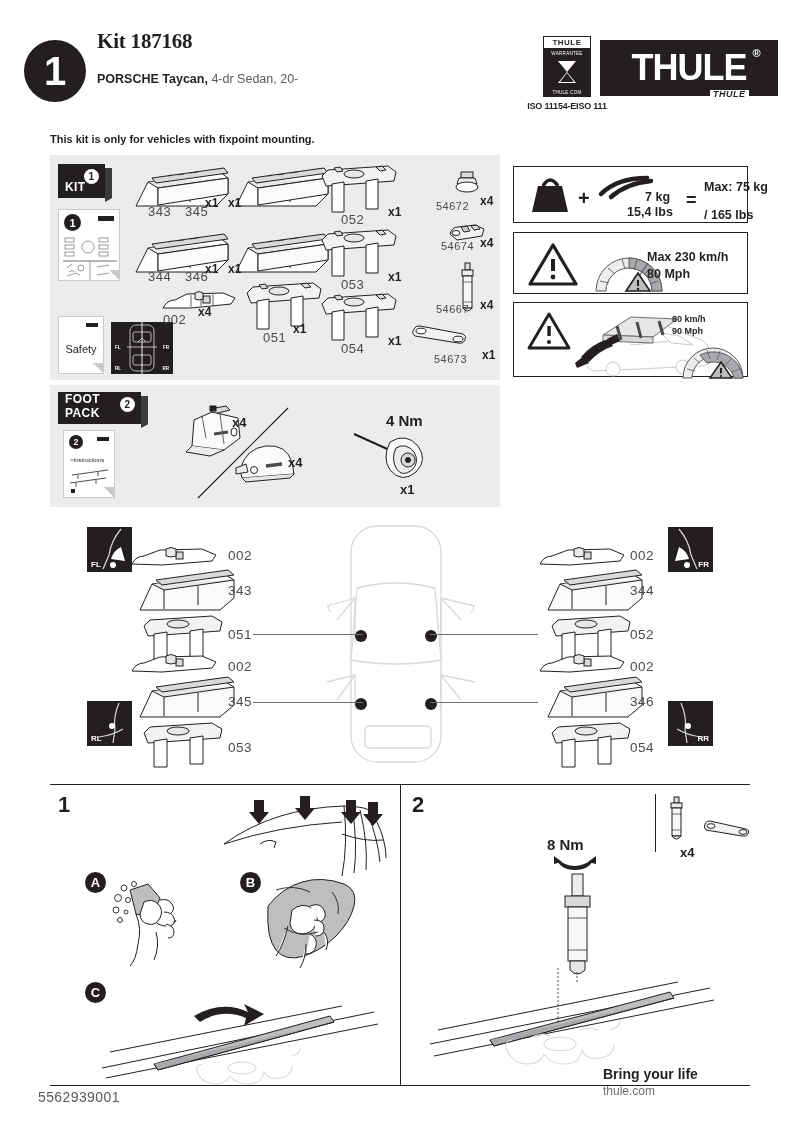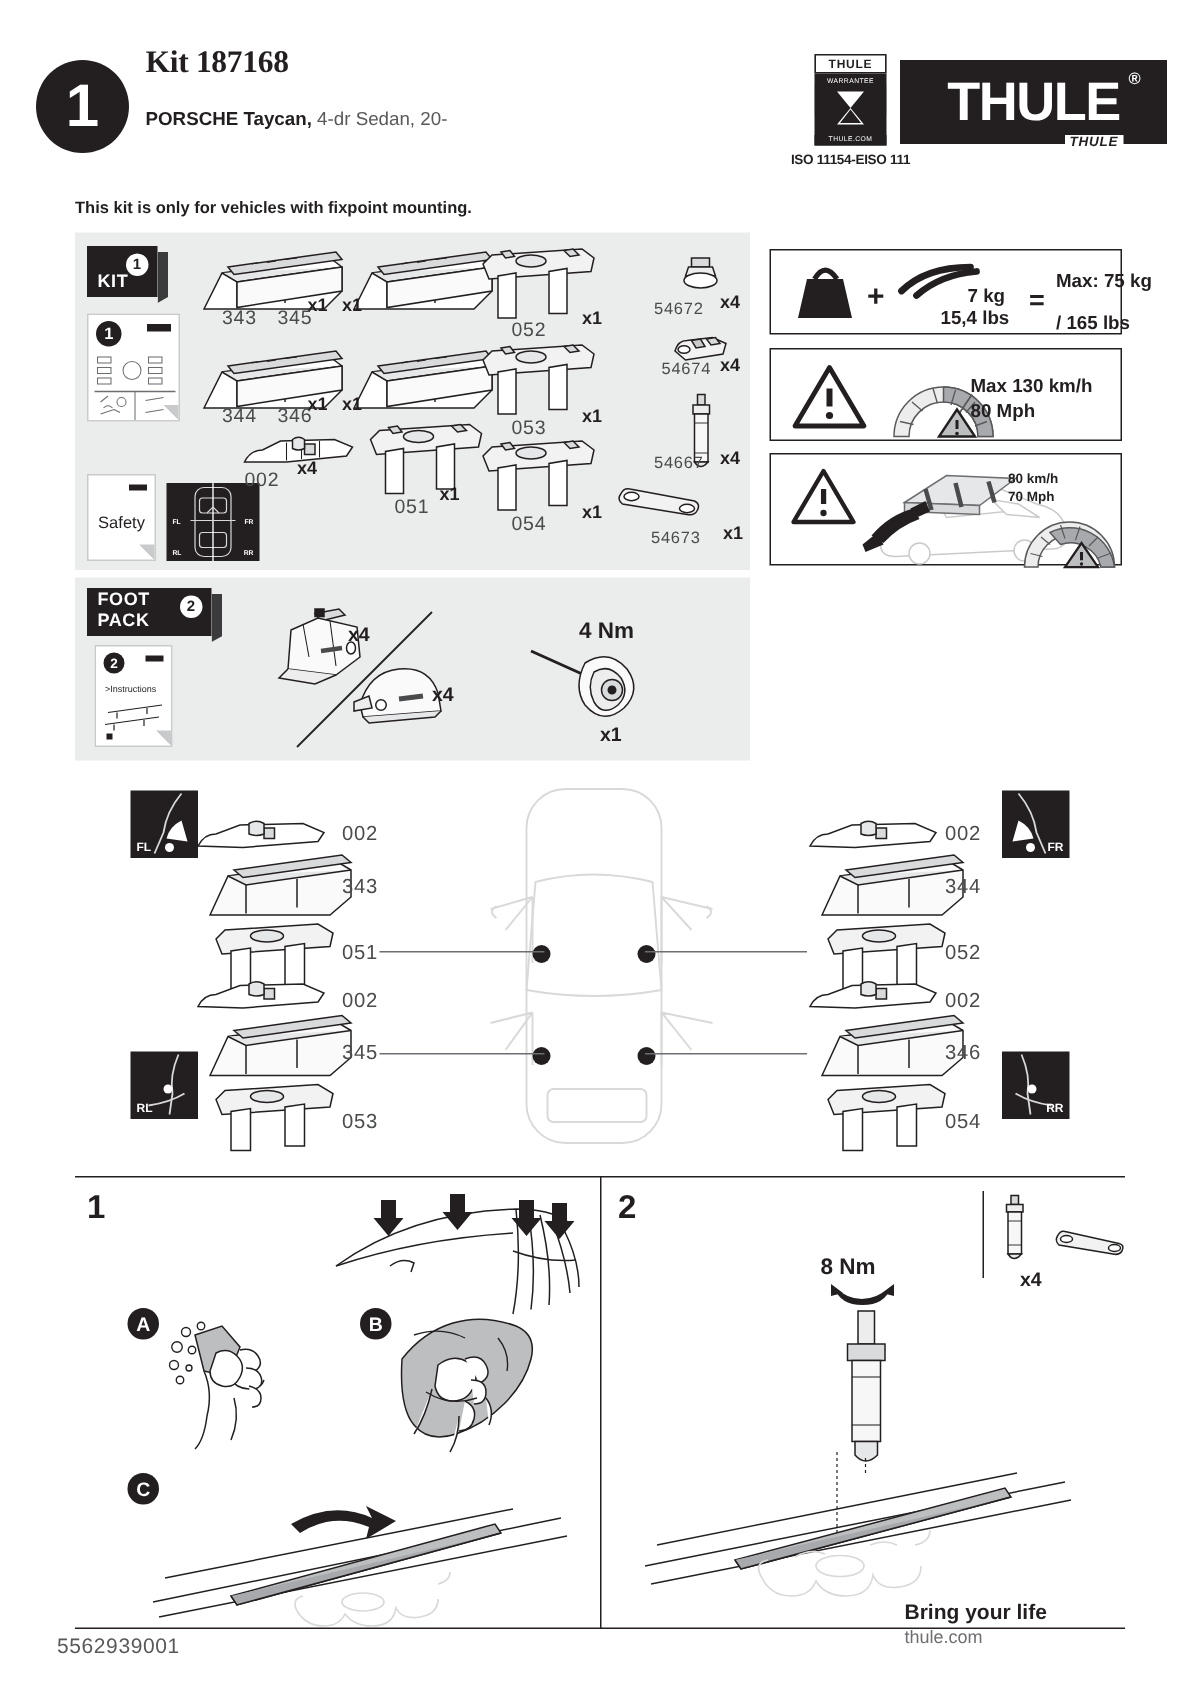--- a/index.html
+++ b/index.html
@@ -522,21 +522,21 @@
       <line x1="30" y1="16" x2="33" y2="26"></line>
         <line x1="45" y1="17" x2="42" y2="27"></line>
       <line x1="58" y1="25" x2="52" y2="32"></line>
         <line x1="66" y1="38" x2="58" y2="41"></line>
     </g>
     <line x1="37" y1="48" x2="56" y2="20" stroke="#58595b" stroke-width="1.2"></line>
     <path d="M46 30 L58 48 L34 48 Z" fill="#bcbec0" stroke="#231f20" stroke-width="1.6"></path>
     <rect x="45" y="37" width="2" height="6" fill="#231f20"></rect>
     <circle cx="46" cy="46" r="1.2" fill="#231f20"></circle>
   </svg>
-  <span class="info-txt" style="left:647px;top:250px;">Max  130 km/h</span>
+  <span class="info-txt" style="left:647px;top:250px;">Max  230 km/h</span>
   <span class="info-txt" style="left:647px;top:267px;">80 Mph</span>
 
   <div class="info-panel ip3"></div>
   <svg width="46" height="40" style="position:absolute;left:526px;top:311px;">
     <path d="M23 3 L43 37 L3 37 Z" fill="none" stroke="#231f20" stroke-width="2.9" stroke-linejoin="round"></path>
     <rect x="21.3" y="15" width="3.5" height="10" fill="#231f20"></rect>
     <circle cx="23" cy="31" r="2.1" fill="#231f20"></circle>
   </svg>
   <svg width="150" height="62" style="position:absolute;left:573px;top:313px;">
     <g stroke="#c9cacb" stroke-width="1" fill="#ffffff">
@@ -551,21 +551,21 @@
       <path d="M30 22 L30 28 L80 30 L80 24 Z" fill="#d9dadb"></path>
       <path d="M44 13 L48 27 M64 9 L68 25 M86 8 L90 22" stroke="#4a4b4d" stroke-width="3"></path>
     </g>
     <g fill="#231f20">
       <path d="M8 44 q12 -14 28 -18 l4 7 q-14 5 -24 16 z"></path>
       <path d="M2 50 l10 -8 l4 8 l-12 5 z"></path>
       <path d="M34 26 l10 -5 l3 7 l-11 5 z"></path>
     </g>
   </svg>
   <span class="info-txt-sm" style="left:672px;top:314px;">80 km/h</span>
-  <span class="info-txt-sm" style="left:672px;top:326px;">70 Mph</span>
+  <span class="info-txt-sm" style="left:672px;top:326px;">90 Mph</span>
   <svg width="66" height="45" style="position:absolute;left:680px;top:336px;">
     <path d="M3 42 A30 30 0 0 1 63 42 L54 42 A21 21 0 0 0 12 42 Z" fill="#ededed" stroke="#58595b" stroke-width="1"></path>
     <path d="M20 19 A30 30 0 0 1 63 42 L54 42 A21 21 0 0 0 27 27 Z" fill="#a7a9ac" stroke="#58595b" stroke-width="1"></path>
     <g stroke="#58595b" stroke-width="0.8">
       <line x1="7" y1="33" x2="15" y2="35"></line>
         <line x1="14" y1="22" x2="20" y2="27"></line>
       <line x1="27" y1="14" x2="30" y2="23"></line>
         <line x1="40" y1="15" x2="37" y2="24"></line>
       <line x1="52" y1="22" x2="46" y2="28"></line>
         <line x1="60" y1="33" x2="52" y2="36"></line>

